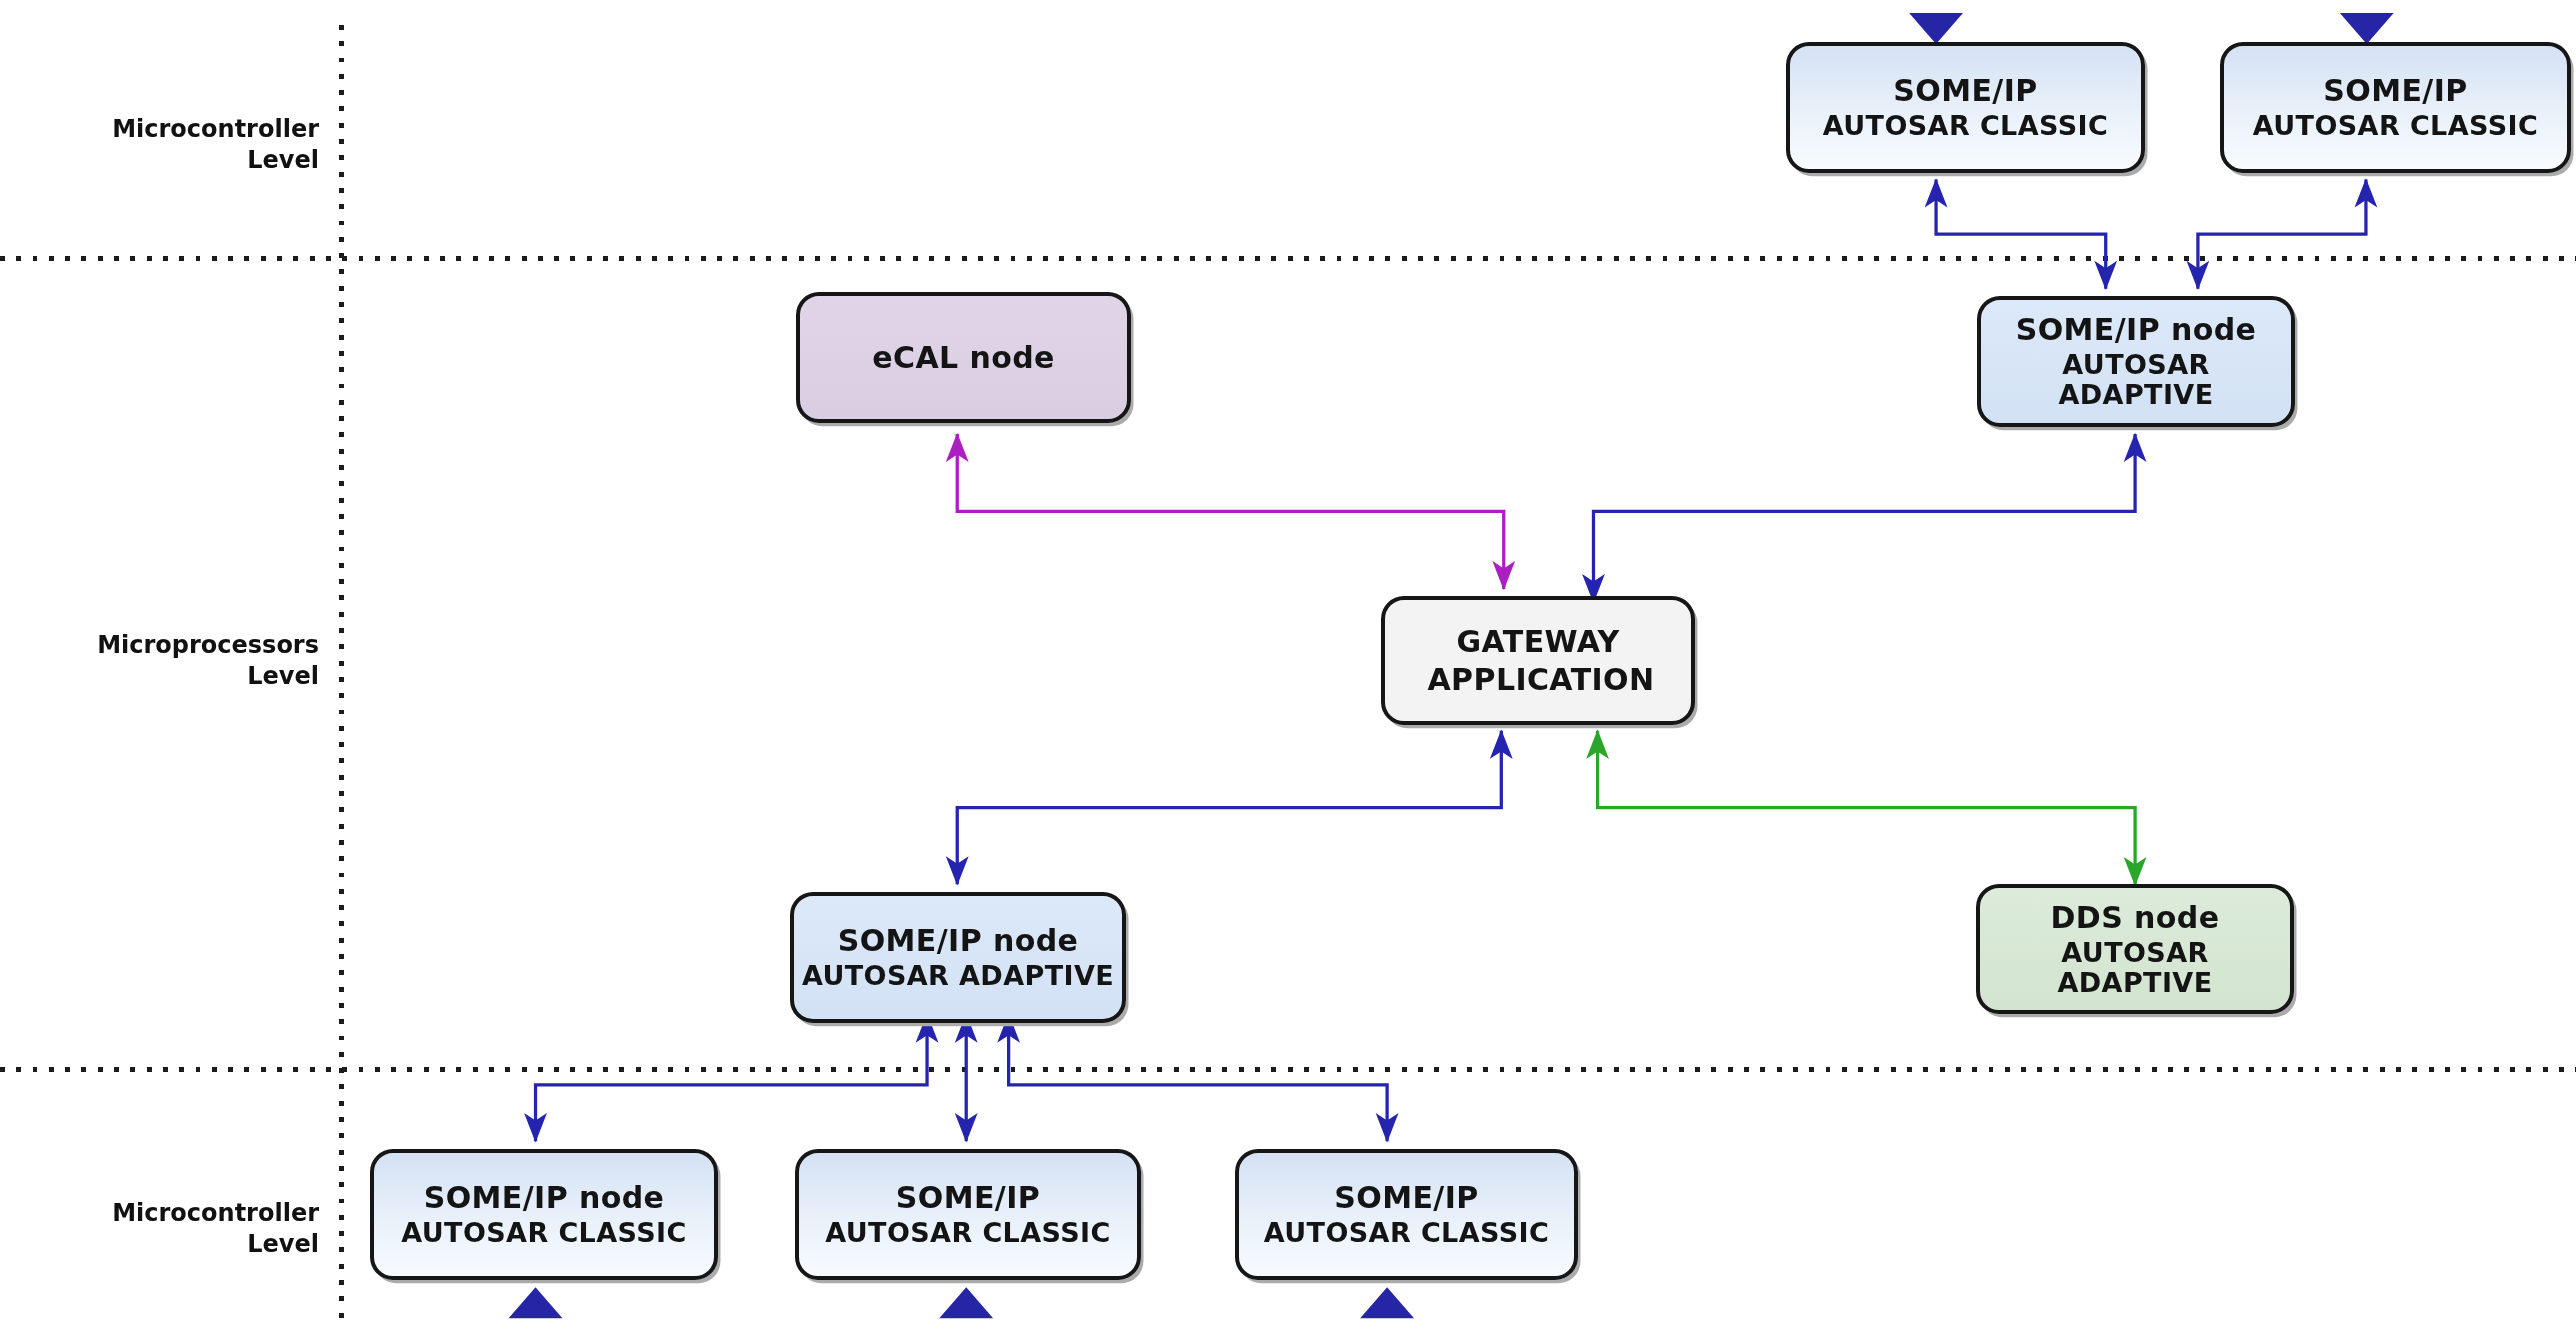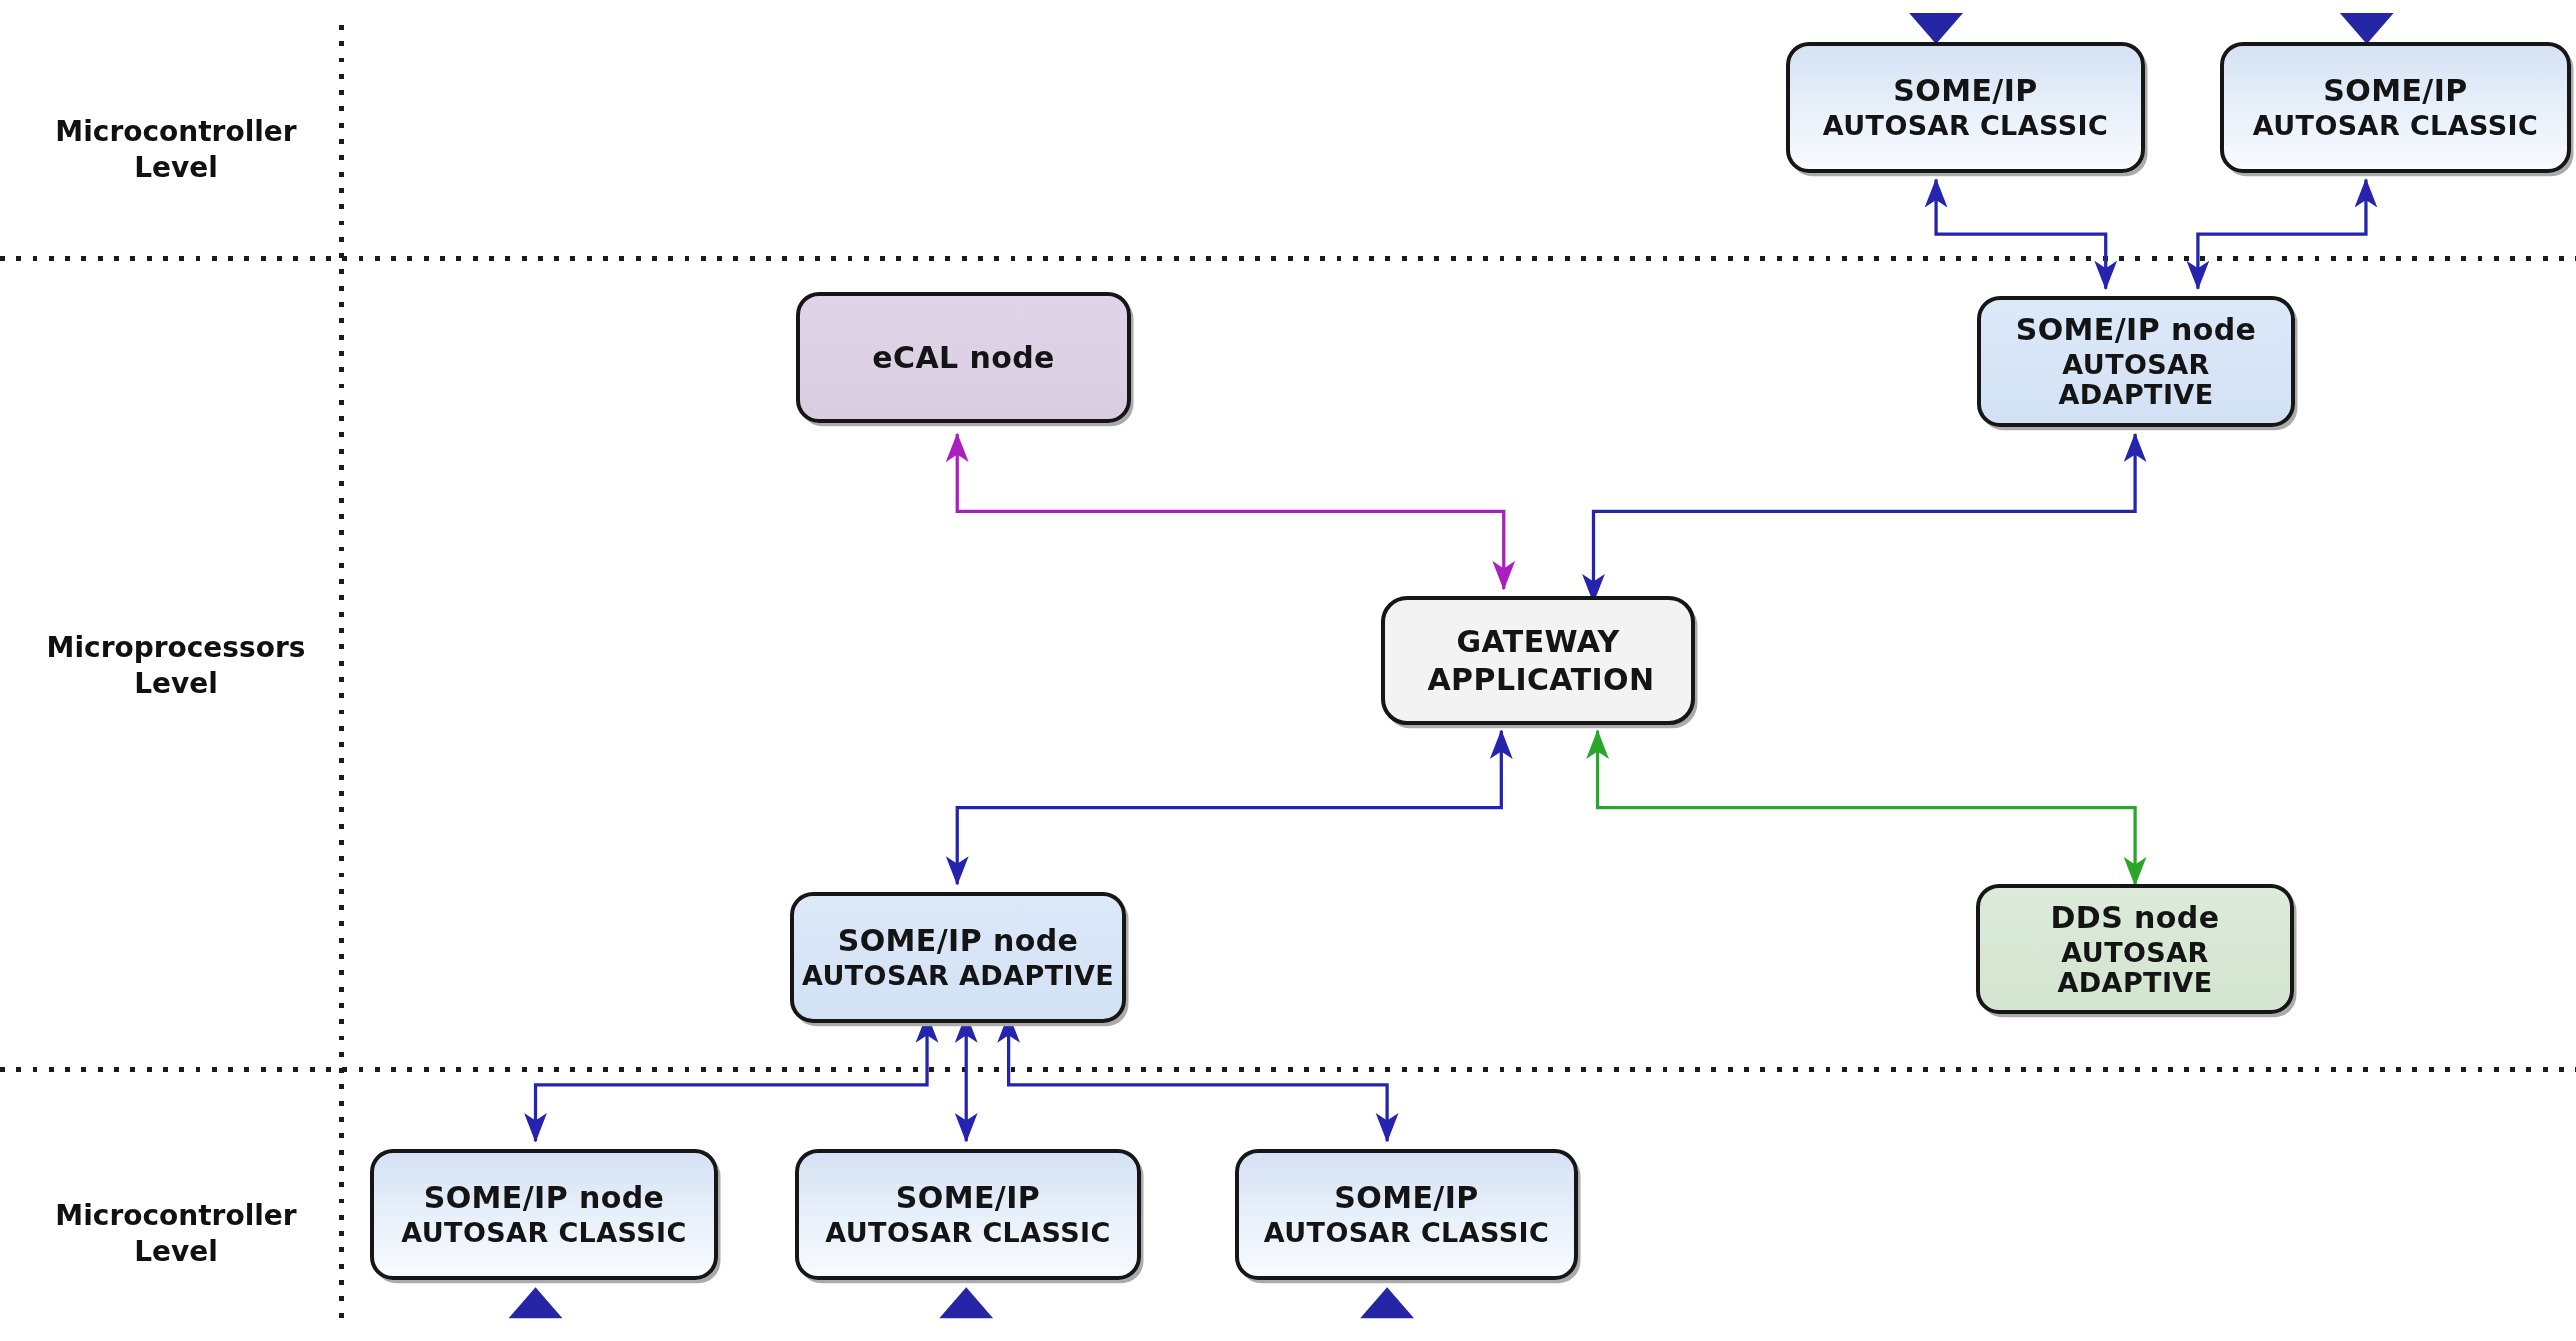--- a/index.html
+++ b/index.html
@@ -13,22 +13,22 @@
   .sep-h{
     position:absolute;left:0;width:2576px;height:4.9px;
     background:repeating-linear-gradient(90deg,#1c1c1c 0 4.9px,transparent 4.9px 16.3px);
   }
   .sep-v{
     position:absolute;width:4.9px;
     background:repeating-linear-gradient(180deg,#1c1c1c 0 4.9px,transparent 4.9px 16.3px);
   }
   .level-label{
     position:absolute;
-    font-weight:bold;font-size:28px;line-height:1.3;
-    color:#111;text-align:center;
+    font-weight:bold;font-size:24px;line-height:1.3;
+    color:#111;text-align:right;
   }
   .level-label span{display:block;}
   .node{
     position:absolute;box-sizing:border-box;
     border:4.1px solid #161616;border-radius:23px;
     display:flex;flex-direction:column;justify-content:center;
     gap:4.1px;text-align:center;
     box-shadow:3.3px 4.1px 0 -0.8px #ababab;
   }
   .node .ttl{font-weight:bold;font-size:30px;color:#141414;letter-spacing:0.4px;line-height:1.1;}
@@ -95,21 +95,21 @@
       <span class="ttl">SOME/IP</span>
       <span class="sub">AUTOSAR CLASSIC</span>
     </div>
     <div class="node kind-ecal" style="left: 796px; top: 292px; width: 335px; height: 131px;">
       <span class="ttl">eCAL node</span>
     </div>
     <div class="node kind-adaptive" style="left: 1977px; top: 296px; width: 318px; height: 131px;">
       <span class="ttl">SOME/IP node</span>
       <span class="sub">AUTOSAR ADAPTIVE</span>
     </div>
-    <div class="node kind-gateway" style="left: 1381px; top: 596px; width: 314px; height: 129px; border-radius: 26px;">
+    <div class="node kind-gateway" style="left: 1381px; top: 596px; width: 314px; height: 129px;">
       <span class="ttl">GATEWAY</span>
       <span class="sub">APPLICATION</span>
     </div>
     <div class="node kind-adaptive" style="left: 790px; top: 892px; width: 336px; height: 131px;">
       <span class="ttl">SOME/IP node</span>
       <span class="sub">AUTOSAR ADAPTIVE</span>
     </div>
     <div class="node kind-dds" style="left: 1976px; top: 852px; width: 318px; height: 130px; margin-top: 32px;">
       <span class="ttl">DDS node</span>
       <span class="sub">AUTOSAR ADAPTIVE</span>

